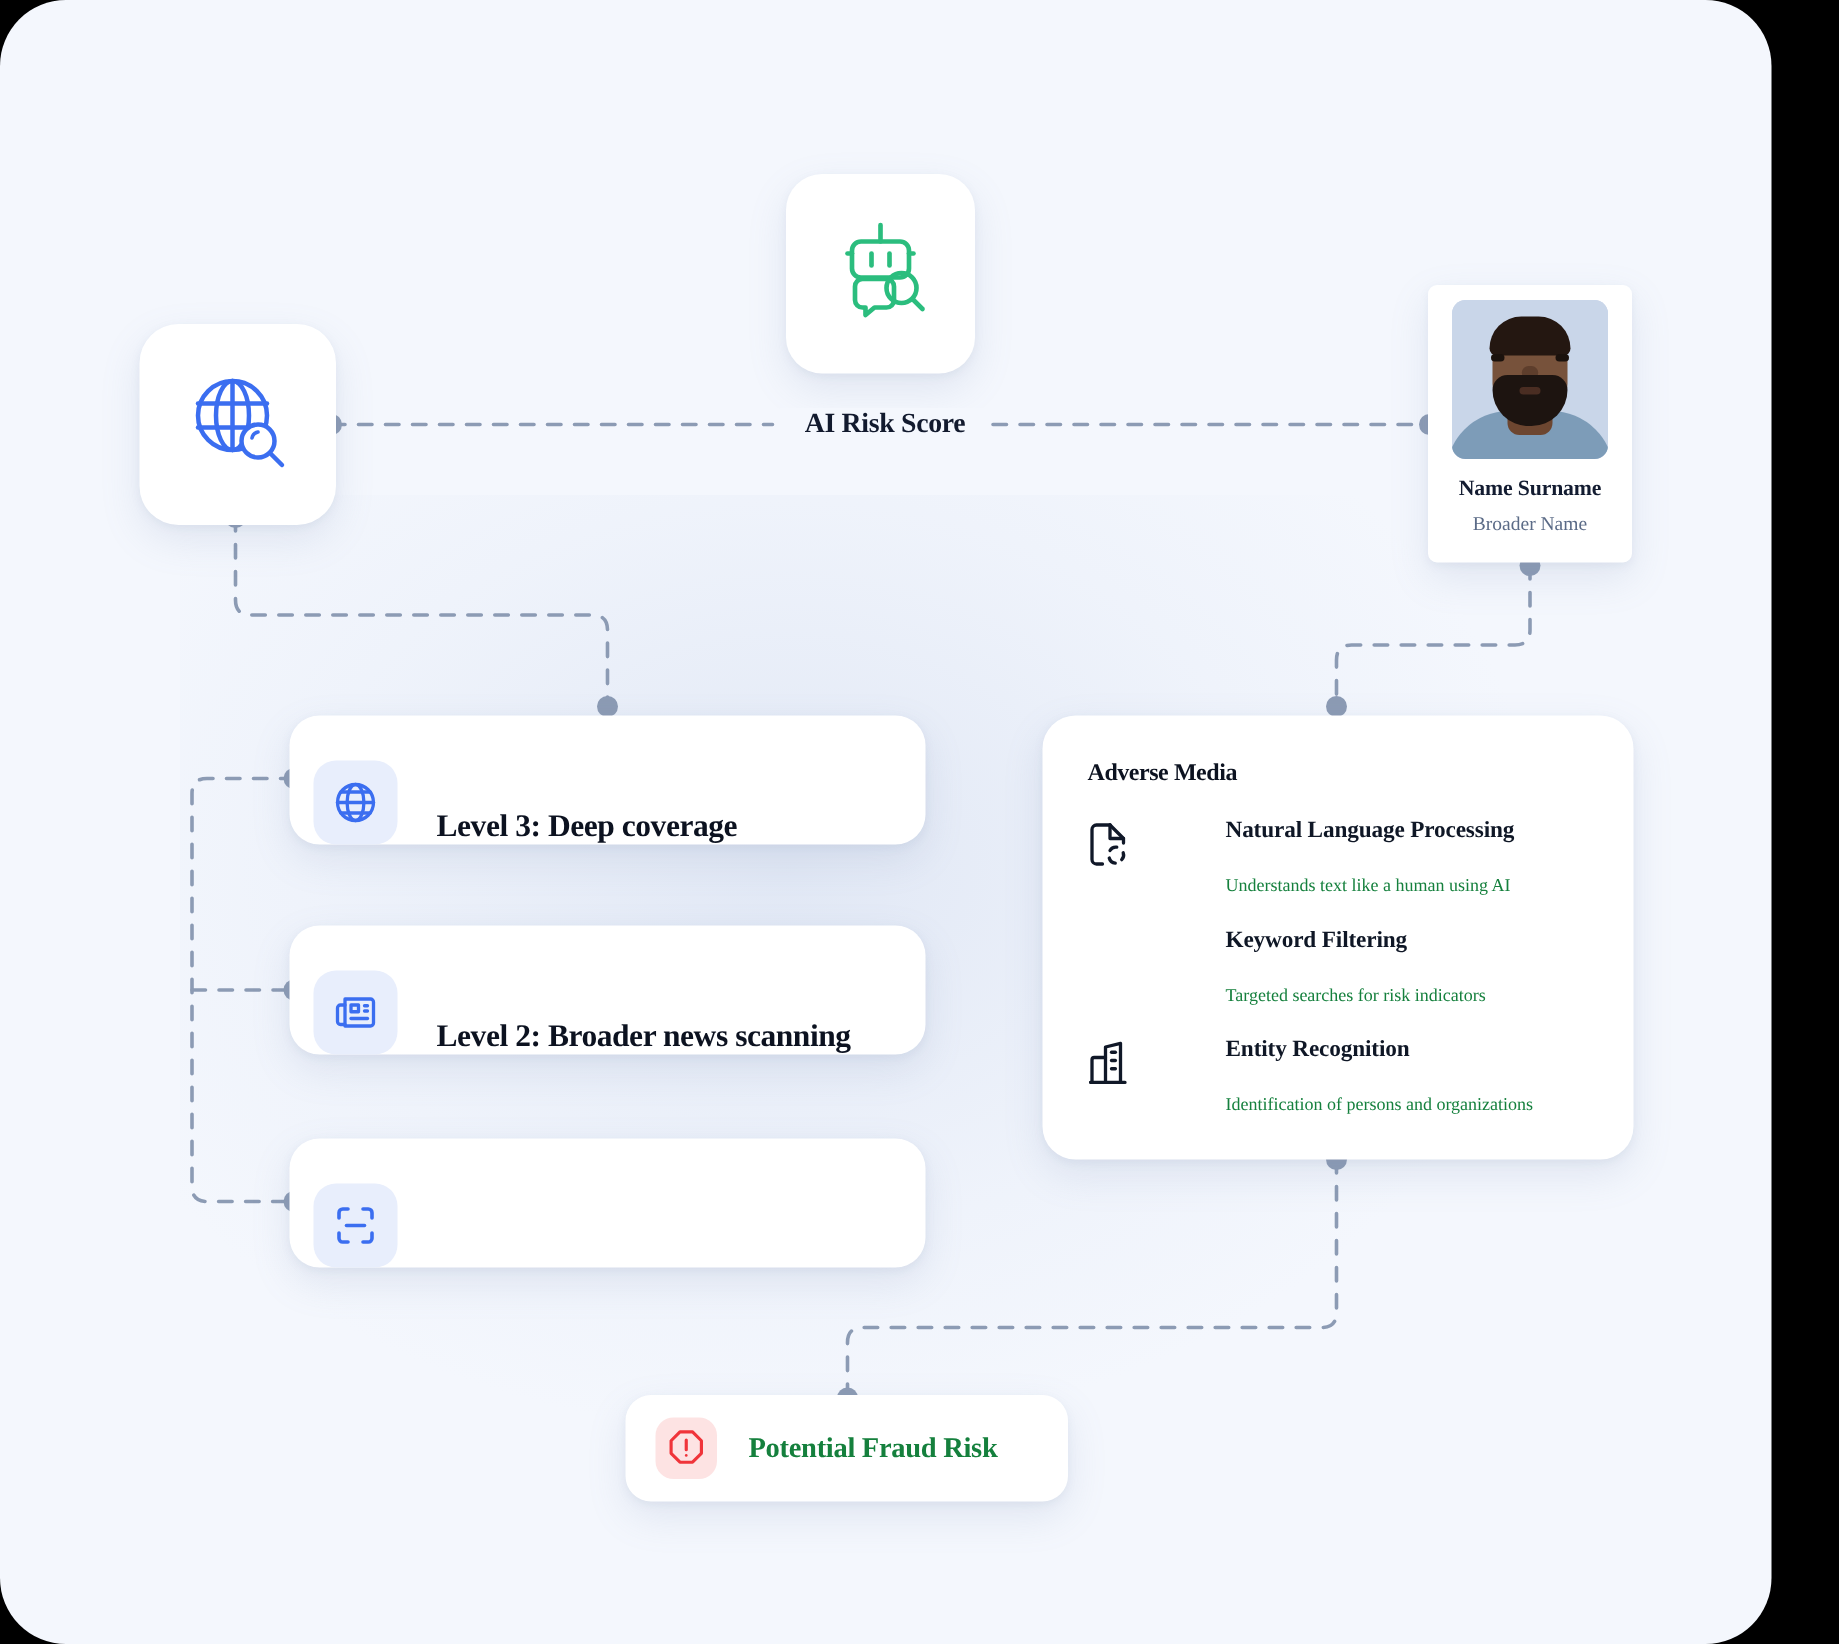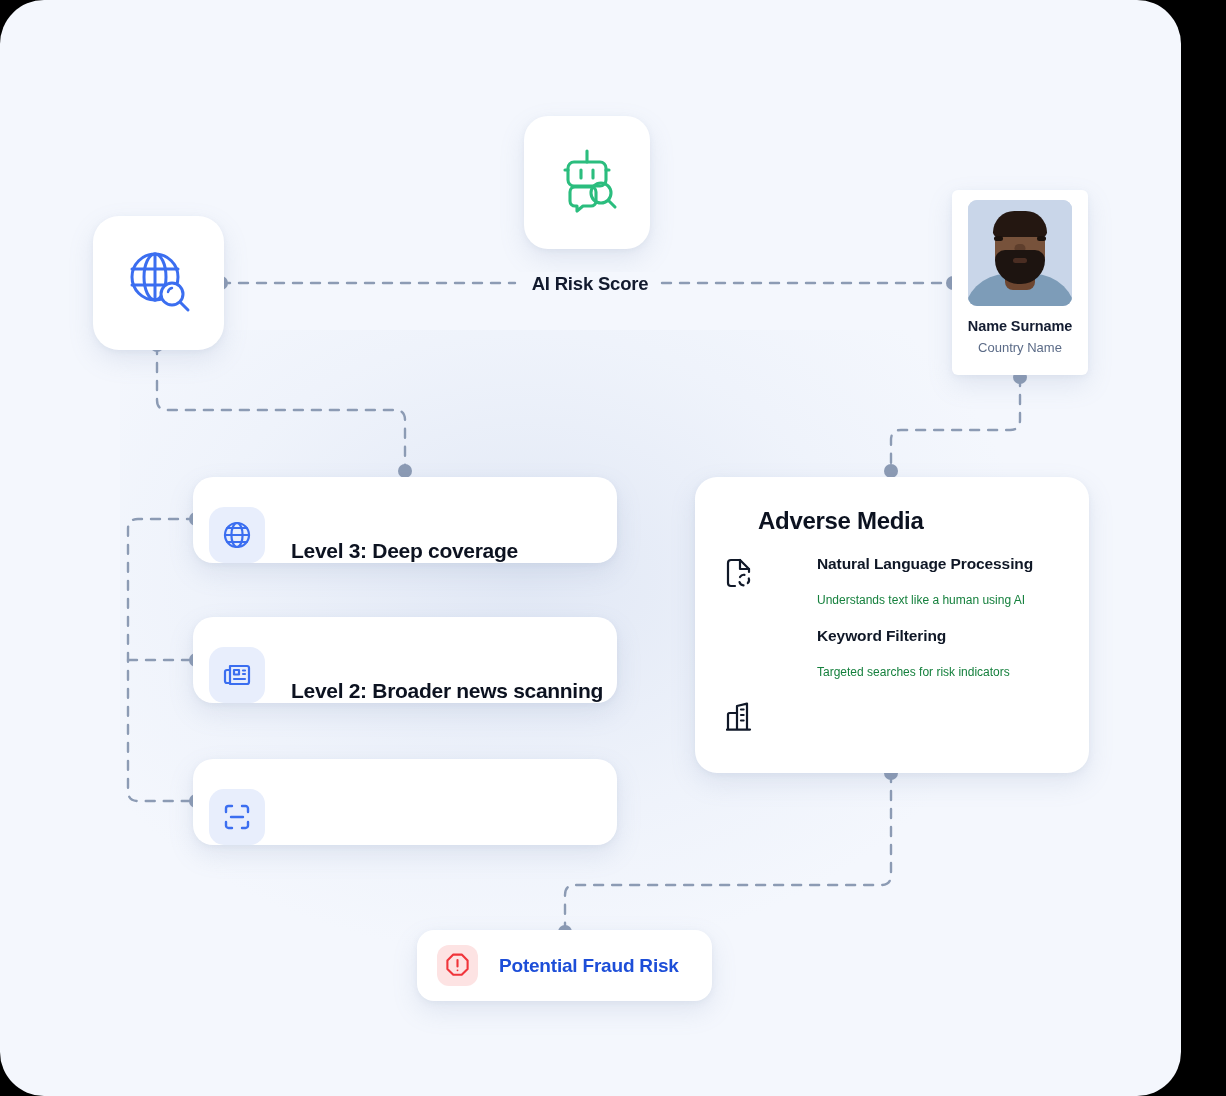--- a/index.html
+++ b/index.html
@@ -8,20 +8,21 @@
     height: 1096px;
     background: #000000;
     font-family: "Liberation Sans", sans-serif;
     overflow: hidden;
   }
   #stage {
     position: relative;
     width: 1226px;
     height: 957px;
     background: #000000;
+    font-family: Liberation Serif, serif;
   }
   
   #panel {
     position: absolute;
     left: 0; top: 0;
     width: 1181px;
     height: 1096px;
     background: #f4f7fd;
     border-radius: 44px;
     overflow: hidden;
@@ -179,25 +180,24 @@
   }
 
   
   #adverse-card {
     left: 695px; top: 477px;
     width: 394px; height: 296px;
     border-radius: 22px;
     padding: 30px 26px 0 30px;
   }
   #adverse-title {
-    font-size: 24px;
+    font-size: 16px;
     font-weight: bold;
     color: #0c1220;
     letter-spacing: -0.3px;
-    margin-left: 33px;
   }
   .feature {
     display: flex;
     margin-top: 20px;
     gap: 48px;
   }
   .feature-icon {
     width: 28px; height: 30px;
     flex: 0 0 28px;
     margin-right: 16px;
@@ -229,21 +229,21 @@
     width: 41px; height: 41px;
     border-radius: 12px;
     background: #fde3e3;
     display: flex; align-items: center; justify-content: center;
     flex: 0 0 auto;
   }
   #fraud-label {
     margin-left: 21px;
     font-size: 19px;
     font-weight: bold;
-    color: #1d4ed8;
+    color: #15803d;
     letter-spacing: -0.2px;
   }
 </style>
 </head>
 <body>
 
 <div id="stage">
   <div id="panel">
 
     <svg id="wires" viewBox="0 0 1181 1096">
@@ -313,21 +313,21 @@
         <div class="ph-neck"></div>
         <div class="ph-head"></div>
         <div class="ph-hair"></div>
         <div class="ph-eye l"></div>
         <div class="ph-eye r"></div>
         <div class="ph-nose"></div>
         <div class="ph-beard"></div>
         <div class="ph-mouth"></div>
       </div>
       <div id="person-name">Name Surname</div>
-      <div id="person-country">Country Name</div>
+      <div id="person-country">Broader Name</div>
     </div>
 
     <div class="card level-card" id="level3">
       <div class="level-icon">
         <svg width="30" height="30" viewBox="0 0 30 30" fill="none" stroke="#3b6ef0" stroke-width="2.2" stroke-linecap="round">
           <circle cx="15" cy="15" r="12"></circle>
           <ellipse cx="15" cy="15" rx="5.6" ry="12"></ellipse>
           <line x1="3" y1="15" x2="27" y2="15"></line>
           <line x1="5.2" y1="8" x2="24.8" y2="8"></line>
           <line x1="5.2" y1="22" x2="24.8" y2="22"></line>
@@ -394,20 +394,24 @@
         <div class="feature-icon">
           <svg width="26" height="30" viewBox="0 0 26 30" fill="none" stroke="#101828" stroke-width="2.2" stroke-linecap="round" stroke-linejoin="round">
             <path d="M11 27 V4 L21 1.6 V27"></path>
             <path d="M11 11 H3.5 A1.5 1.5 0 0 0 2 12.5 V27"></path>
             <line x1="1" y1="27.6" x2="24" y2="27.6"></line>
             <line x1="15" y1="7.5" x2="17.6" y2="7.5"></line>
             <line x1="15" y1="13" x2="17.6" y2="13"></line>
             <line x1="15" y1="18.5" x2="17.6" y2="18.5"></line>
           </svg>
         </div>
+        <div>
+          <div class="feature-title">Entity Recognition</div>
+          <div class="feature-desc">Identification of persons and organizations</div>
+        </div>
       </div>
     </div>
 
     <div class="card" id="fraud-card">
       <div id="fraud-icon-box">
         <svg width="25" height="25" viewBox="0 0 25 25" fill="none" stroke="#f0343a" stroke-width="2.1" stroke-linecap="round" stroke-linejoin="round">
           <path d="M8.3 1.6 h8.4 L22.6 7.5 v8.4 l-5.9 5.9 h-8.4 L2.4 15.9 V7.5 z"></path>
           <line x1="12.5" y1="7" x2="12.5" y2="13.5"></line>
           <circle cx="12.5" cy="17.3" r="0.9" fill="#f0343a" stroke="none"></circle>
         </svg>

